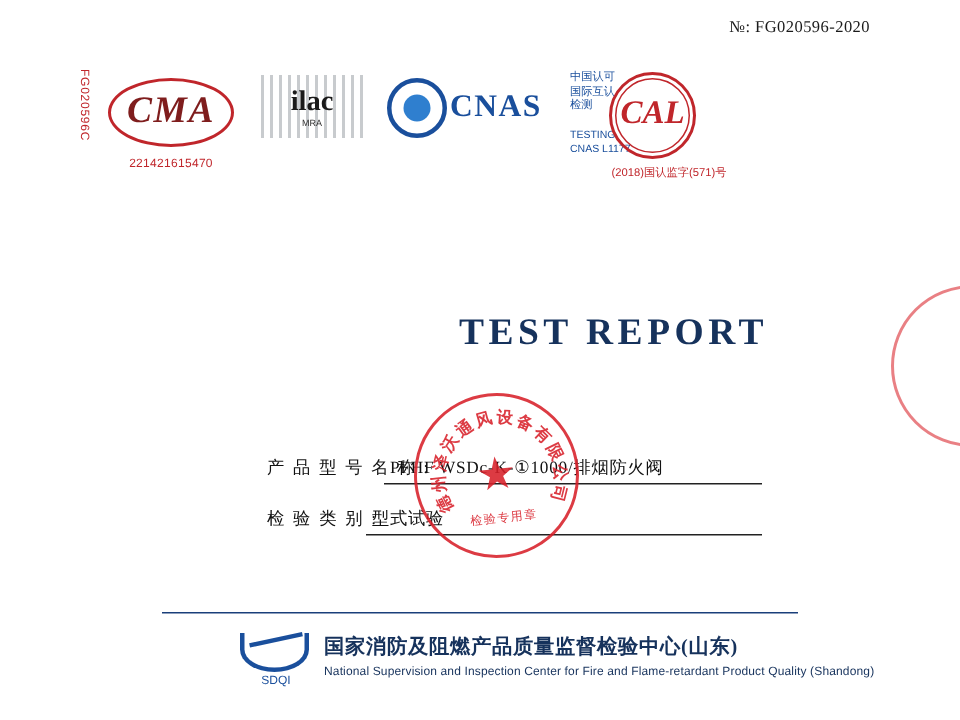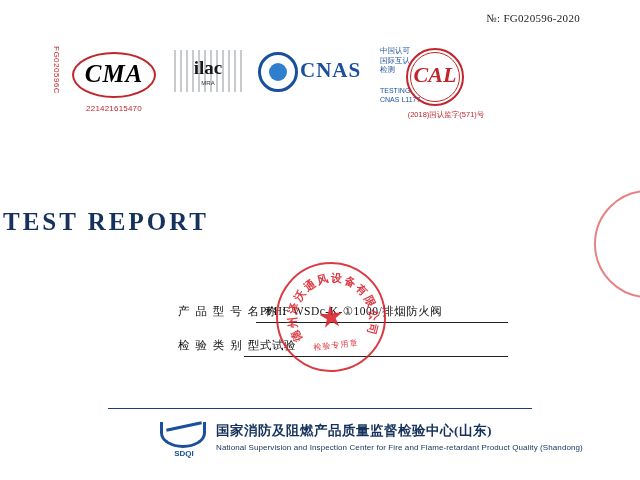--- a/index.html
+++ b/index.html
@@ -62,21 +62,21 @@
   .cma-text {
     position: absolute;
     left: 10px;
     top: 12px;
     width: 84px;
     text-align: center;
     font-family: "Liberation Serif", serif;
     font-weight: bold;
     font-style: italic;
     font-size: 25px;
-    color: #000000;
+    color: #7f1d1d;
     letter-spacing: 1px;
     line-height: 32px;
   }
   .cma-code {
     position: absolute;
     left: 6px;
     top: 58px;
     width: 92px;
     text-align: center;
     font-family: "Liberation Sans", sans-serif;
@@ -269,21 +269,21 @@
     font-size: 40px;
     letter-spacing: 12px;
     color: #16325c;
     text-indent: 12px;
   }
   .title-en {
     position: absolute;
     top: 208px;
     left: 0;
     width: 512px;
-    text-align: left;
+    text-align: right;
     font-family: "Liberation Serif", serif;
     font-weight: bold;
     font-size: 25px;
     letter-spacing: 3px;
     color: #16325c;
     text-indent: 3px;
   }
   
   .fields {
     position: absolute;
@@ -432,21 +432,21 @@
     background: #1a4f9c;
     transform: rotate(-12deg);
   }
   .sdqi-name {
     position: absolute;
     left: 8px;
     top: 27px;
     width: 32px;
     text-align: center;
     font-family: "Liberation Sans", sans-serif;
-    font-weight: bold;
+    font-weight: normal;
     font-size: 8px;
     color: #1a4f9c;
   }
   .footer-cn {
     position: absolute;
     left: 108px;
     top: 4px;
     font-family: "Liberation Serif", serif;
     font-weight: bold;
     font-size: 13.5px;

